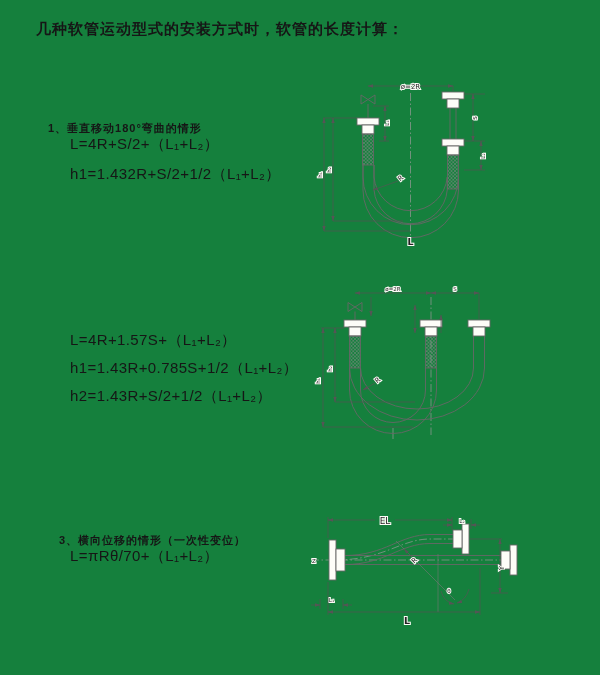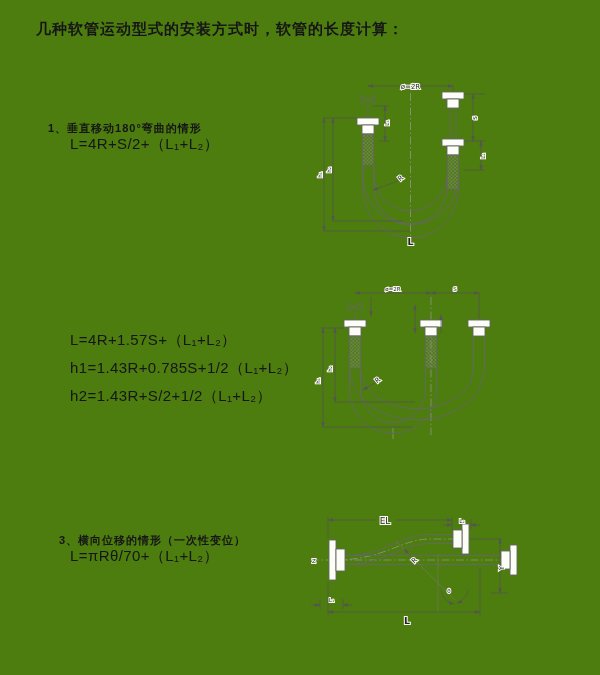--- a/index.html
+++ b/index.html
@@ -1,18 +1,18 @@
 <!DOCTYPE html>
 <html><head>
 <meta charset="utf-8">
 <style>
   html,body{margin:0;padding:0;background:#e8e8e8;}
   .canvas{
     position:relative;width:600px;height:675px;margin:0 auto;
-    background:#4d7c0f;overflow:hidden;
+    background:#15803d;overflow:hidden;
     font-family:"Liberation Sans","DejaVu Sans",sans-serif;
     color:#161616;
   }
   .title{
     position:absolute;left:36px;top:20px;margin:0;
     font-size:15px;font-weight:700;letter-spacing:1px;
   }
   .sec-heading{
     position:absolute;font-size:11px;font-weight:700;letter-spacing:1px;white-space:nowrap;margin-top:16px;
   }
@@ -28,20 +28,21 @@
 </style>
 </head>
 <body>
 
 <div class="canvas">
 
   <h1 class="title">几种软管运动型式的安装方式时，软管的长度计算：</h1>
 
   <div class="sec-heading" style="left:48px;top:105px">1、垂直移动180°弯曲的情形</div>
   <div class="formula" style="left:70px;top:135px">L=4R+S/2+（L₁+L₂）</div>
+  <div class="formula" style="left:70px;top:165px">h1=1.432R+S/2+1/2（L₁+L₂）</div>
 
   <div class="formula" style="left:70px;top:331px">L=4R+1.57S+（L₁+L₂）</div>
   <div class="formula" style="left:70px;top:359px">h1=1.43R+0.785S+1/2（L₁+L₂）</div>
   <div class="formula" style="left:70px;top:387px">h2=1.43R+S/2+1/2（L₁+L₂）</div>
 
   <div class="sec-heading" style="left:59px;top:517px">3、横向位移的情形（一次性变位）</div>
   <div class="formula" style="left:70px;top:547px">L=πRθ/70+（L₁+L₂）</div>
 
   <svg style="left:315px;top:73px" width="185" height="180" viewBox="0 0 185 180">
     <defs>

